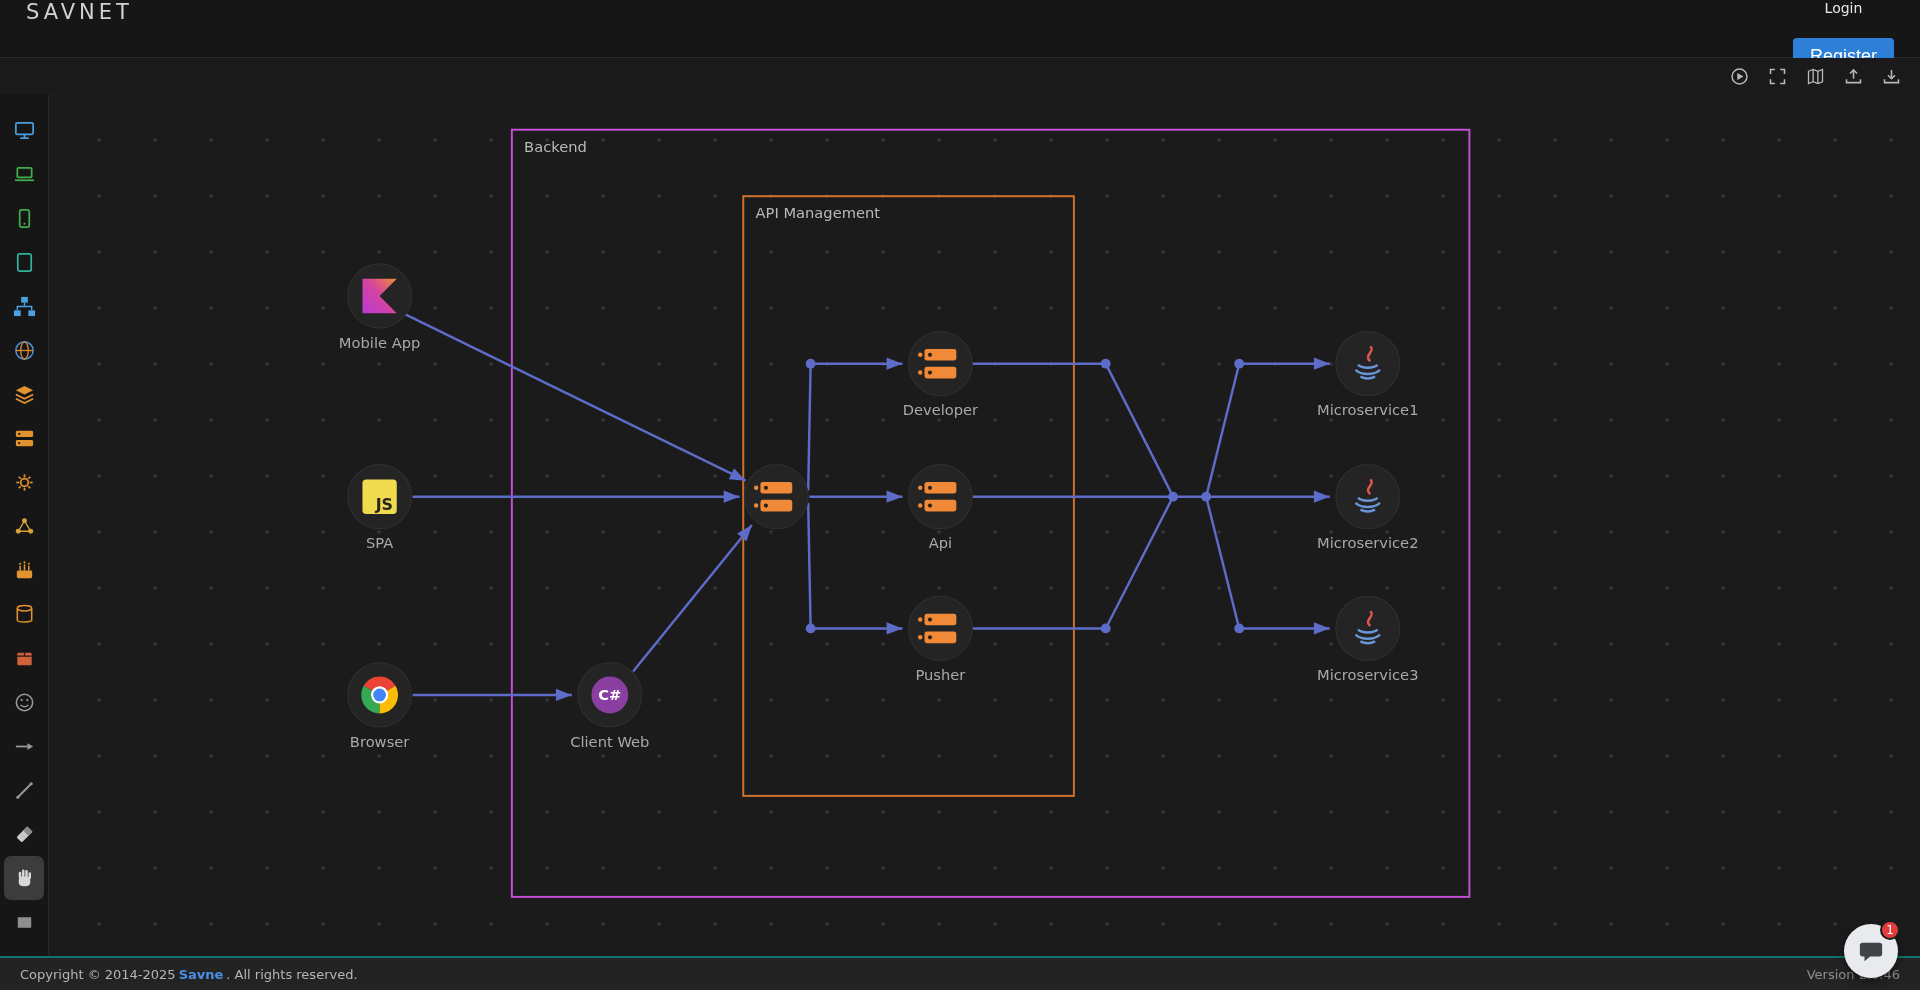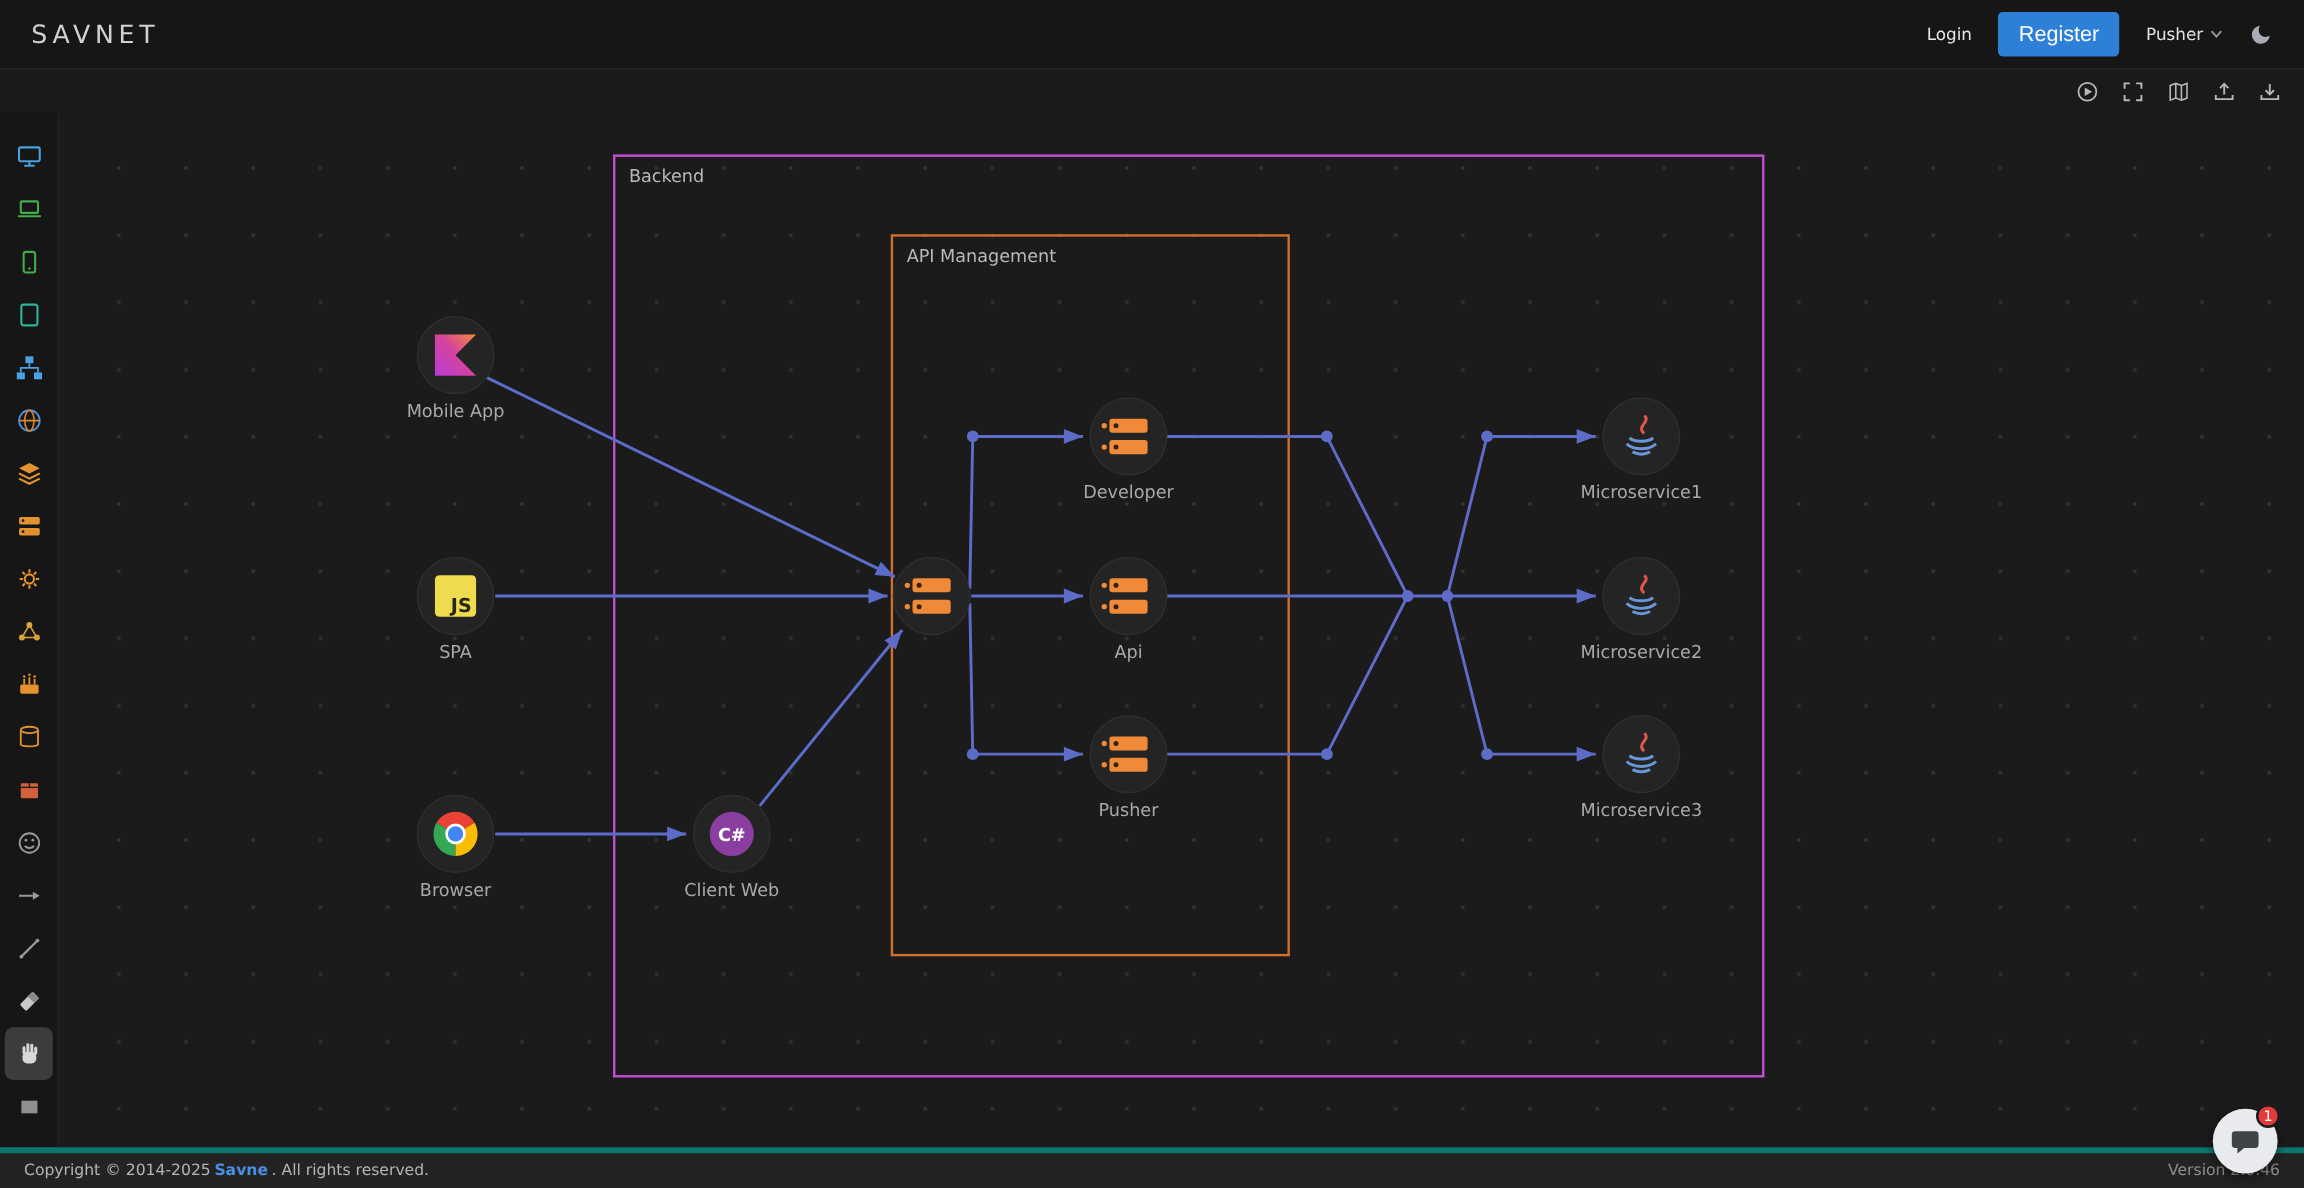--- a/index.html
+++ b/index.html
@@ -1,24 +1,24 @@
 <!DOCTYPE html>
 <html><head>
 <meta charset="utf-8">
 <style>
   * { margin:0; padding:0; box-sizing:border-box; }
   html,body { width:1920px; height:990px; overflow:hidden; background:#1a1a1a;
     font-family:"DejaVu Sans","Liberation Sans",sans-serif; color:#ddd; }
   body { display:flex; flex-direction:column; }
 
   
-  .header { height:58px; flex:0 0 58px; display:flex; align-items:center;
+  .header { height:58px; flex:0 0 58px; display:flex; 
     padding:0 26px; background:#161616; border-bottom:1px solid #2a2a2a; }
   .logo { font-size:21px; letter-spacing:4px; color:#d2d2d2; font-weight:400; }
-  .header-right { margin-left:auto; display:flex; align-items:center; gap:22px; }
+  .header-right { margin-left:auto; display:flex; align-items:center; gap:22px;flex-direction:column; }
   .login-link { font-size:14px; color:#e6e6e6; cursor:pointer; }
   .register-btn { background:#2e7fd8; color:#fff; font-size:18px; border:none;
     border-radius:4px; padding:8px 17px; cursor:pointer; }
   .lang { display:flex; align-items:center; gap:6px; font-size:14px; color:#e2e2e2; cursor:pointer; }
   .chev { width:10px; height:7px; }
   .moon-btn { background:none; border:none; cursor:pointer; display:flex; align-items:center; }
 
   
   .toolstrip { height:36px; flex:0 0 36px; display:flex; align-items:center;
     justify-content:flex-end; gap:12px; padding-right:16px; background:#1a1a1a; }
@@ -35,21 +35,21 @@
   .tool.selected { background:#3c3c3c; }
   .tool svg { width:23px; height:23px; }
 
   .canvas { flex:1; position:relative; background-color:#1b1b1b;
     background-image:radial-gradient(circle,#303030 1.6px,transparent 1.8px);
     background-size:56px 56px; background-position:22px 18px; }
   .canvas svg.diagram { position:absolute; inset:0; width:100%; height:100%; display:block; }
   svg text { font-family:"DejaVu Sans","Liberation Sans",sans-serif; }
 
   
-  .footer { height:34px; flex:0 0 34px; background:#232323; border-top:5px solid #0f766e;
+  .footer { height:34px; flex:0 0 34px; background:#232323; border-top:2px solid #0f766e;
     display:flex; align-items:center; padding:0 20px; font-size:13px; color:#b5b5b5; }
   .brand-link { color:#4a90e2; font-weight:bold; cursor:pointer; margin:0 3px; }
   .version { margin-left:auto; color:#8f8f8f; }
 
   
   .chat-widget { position:fixed; right:22px; bottom:12px; width:54px; height:54px;
     border-radius:50%; background:#e8eaed; box-shadow:0 3px 10px rgba(0,0,0,.5);
     display:flex; align-items:center; justify-content:center; cursor:pointer; z-index:20; }
   .chat-badge { position:absolute; top:-4px; right:-2px; min-width:20px; height:20px;
     background:#e23b3b; border-radius:10px; border:2px solid #1b1b1b; color:#fff;

